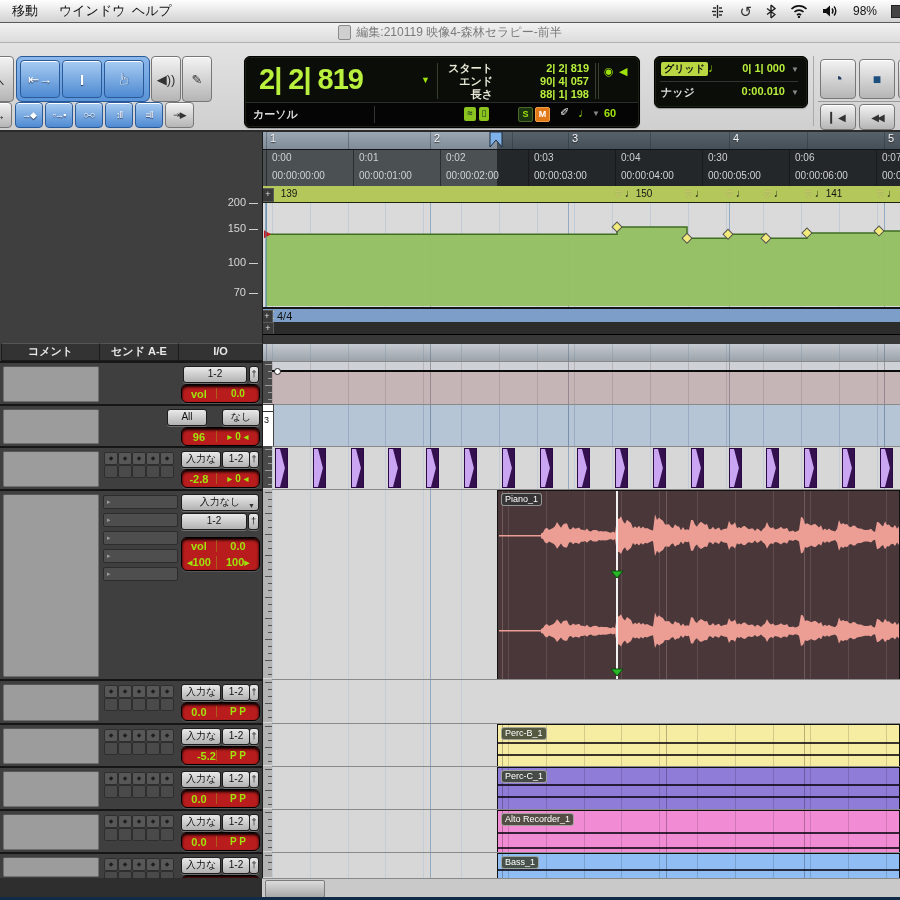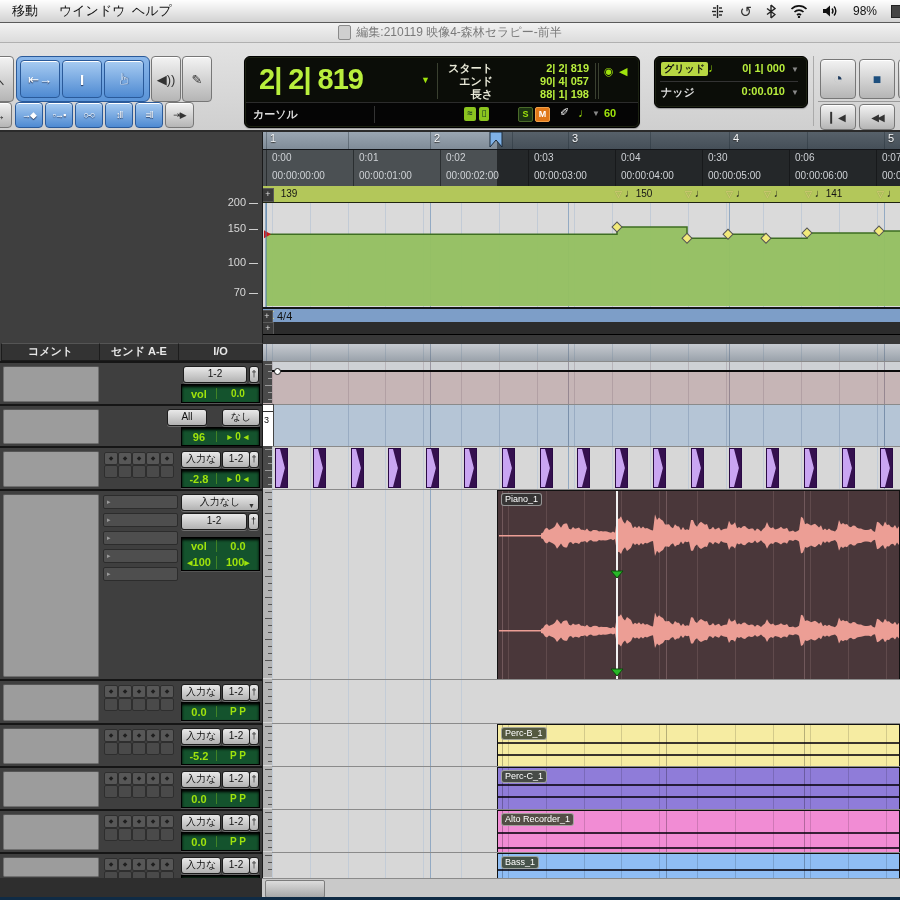--- a/index.html
+++ b/index.html
@@ -49,21 +49,21 @@
         color:#e8e8e8;font-size:11px;font-weight:bold;text-align:center;line-height:15px}
   .trow{position:absolute;left:0;width:262px;border-top:2px solid #161616;background:#3f3f3f;overflow:hidden}
   .comment{position:absolute;left:3px;top:3px;width:94px;bottom:3px;background:#9c9c9c;border:1px solid #6f6f6f;border-top-color:#545454;border-radius:2px}
   .sendbtn{position:absolute;width:12px;height:11px;background:#575757;border:1px solid #2e2e2e;border-radius:2px;
         color:#1e1e1e;font-size:6px;line-height:10px;text-align:center}
   .sendbtn.lo{background:#4a4a4a}
   .sendslot{position:absolute;left:103px;width:70px;height:12px;background:#4e4e4e;border:1px solid #2c2c2c;border-radius:2px;
         color:#9a9a9a;font-size:7px;line-height:11px;padding-left:3px}
   .iobtn{position:absolute;height:15px;background:linear-gradient(#e9e9e9,#b2b2b2);border:1px solid #1c1c1c;border-radius:3px;
         color:#111;font-size:10px;text-align:center;line-height:14px;box-shadow:0 1px 0 rgba(255,255,255,.25)}
-  .lcddisp{position:absolute;background:#14532d;border:1px solid #000;border-radius:0;
+  .lcddisp{position:absolute;background:#b91c1c;border:1px solid #000;border-radius:6px;
         box-shadow:inset 0 2px 3px #000,0 1px 0 #555;display:flex;align-items:center;
         color:#9fe30c;font-weight:bold;font-size:11px}
   
   #timeline{position:absolute;left:262px;top:130px;width:638px;height:770px;z-index:10;overflow:hidden;background:#383838}
   .rrow{position:absolute;left:0;width:638px;overflow:hidden}
   .rlabel{position:absolute;font-size:10px;color:#cfd2d6;top:2px}
   .gline{position:absolute;top:0;bottom:0;width:1px}
   .hnote{position:absolute;left:0;right:0;height:2px;background:rgba(10,5,15,.8)}
   .cliplabel{position:absolute;left:3px;top:2px;background:rgba(62,68,50,.88);border:1px solid rgba(230,230,230,.55);
         border-radius:3px;color:#fff;font-size:9px;line-height:11px;padding:0 3px;white-space:nowrap}
@@ -316,21 +316,21 @@
       <div class="sendbtn" style="left: 132px; top: 4px; position: absolute;">◆</div>
       <div class="sendbtn lo" style="left: 132px; top: 17px; position: absolute;"></div>
       <div class="sendbtn" style="left: 146px; top: 4px; position: absolute;">◆</div>
       <div class="sendbtn lo" style="left: 146px; top: 17px; position: absolute;"></div>
       <div class="sendbtn" style="left: 160px; top: 4px; position: absolute;">◆</div>
       <div class="sendbtn lo" style="left: 160px; top: 17px; position: absolute;"></div>
       <div class="iobtn" style="left: 181px; top: 3px; width: 38px; position: absolute;">入力な</div>
       <div class="iobtn" style="left: 222px; top: 3px; width: 26px; position: absolute;">1-2</div>
       <div class="iobtn" style="left: 249px; top: 3px; width: 8px; font-size: 9px; position: absolute;">†</div>
       <div class="lcddisp" style="left: 181px; top: 21px; width: 77px; height: 17px; position: absolute;">
-        <div style="position: relative; flex: 0 0 44%; text-align: center;">-5.2</div>
+        <div style="position: relative; flex: 0 0 44%; text-align: right;">-5.2</div>
         <div style="position: relative; flex: 1 1 0%; text-align: center; border-left: 1px solid rgba(150, 220, 30, 0.35); font-size: 10px;">P  P</div>
       </div>
     </div>
     <div class="trow" style="top: 636px; height: 42px; position: absolute;">
       <div class="comment" style="position: absolute;"></div>
       <div class="sendbtn" style="left: 104px; top: 4px; position: absolute;">◆</div>
       <div class="sendbtn lo" style="left: 104px; top: 17px; position: absolute;"></div>
       <div class="sendbtn" style="left: 118px; top: 4px; position: absolute;">◆</div>
       <div class="sendbtn lo" style="left: 118px; top: 17px; position: absolute;"></div>
       <div class="sendbtn" style="left: 132px; top: 4px; position: absolute;">◆</div>

